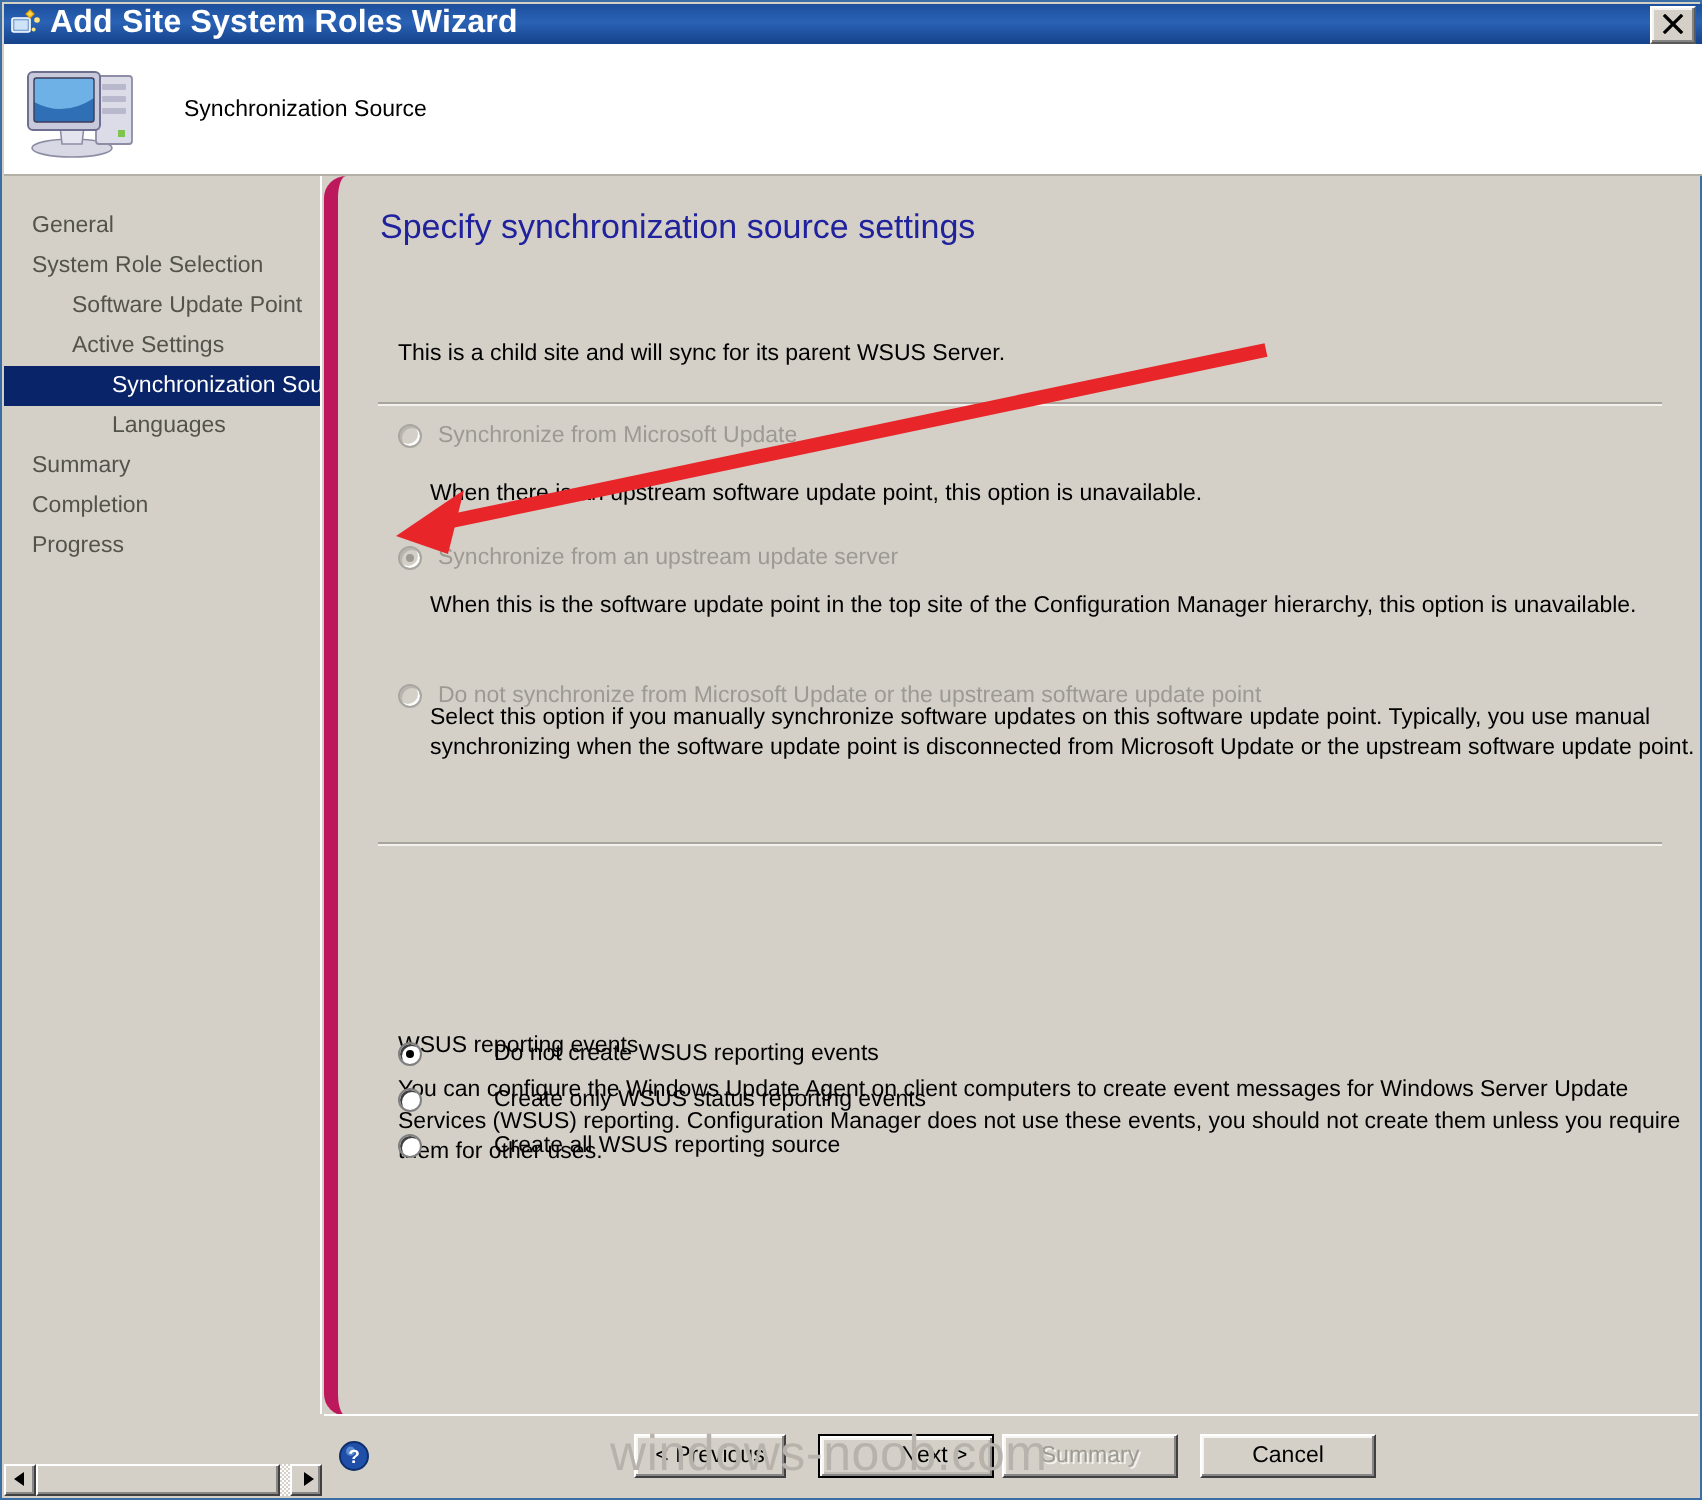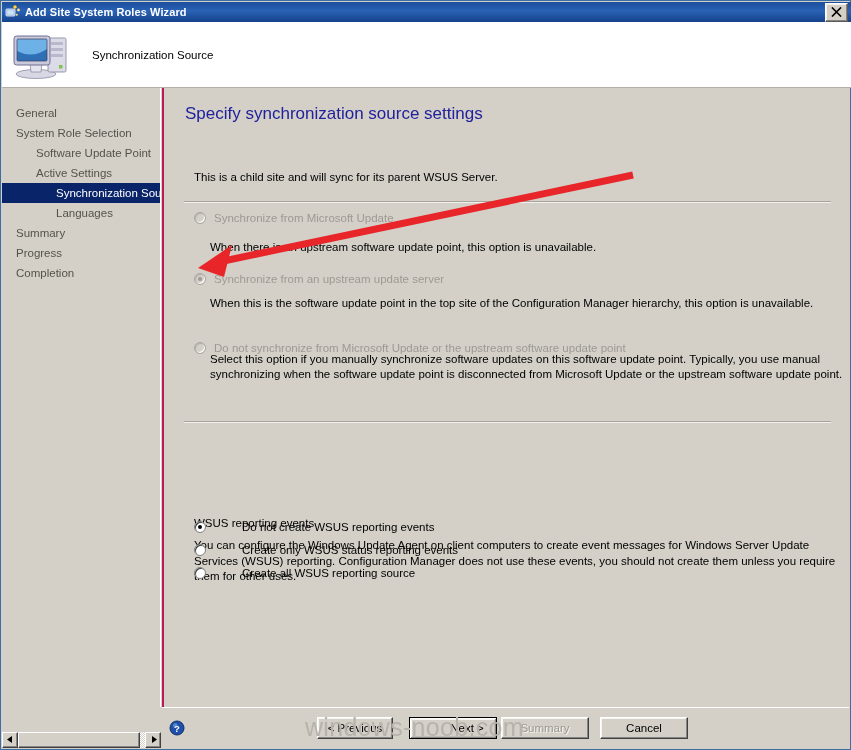--- a/index.html
+++ b/index.html
@@ -41,21 +41,21 @@
   }
   #titlebar .tb-icon {
     width: 16px; height: 16px;
     margin-left: 3px;
     margin-right: 4px;
     flex: none;
     position: relative;
   }
   #titlebar .tb-title {
     color: #ffffff;
-    font-size: 11px;
+    font-size: 16px;
     font-weight: bold;
     letter-spacing: 0.1px;
     white-space: nowrap;
   }
   #titlebar .tb-spacer { flex: 1 1 auto; }
   .tb-close {
     width: 21px; height: 17px;
     margin-right: 3px;
     background: #d4d0c8;
     border: 1px solid #ffffff;
@@ -119,23 +119,24 @@
     color: #ffffff;
     padding-right: 0;
   }
 
   #content {
     position: absolute;
     left: 161px; top: 87px;
     right: 1px;
     bottom: 41px;
     background: #d4d0c8;
-    border-left: 2px solid #be185d;
+    border-left: 7px solid #be185d;
     box-sizing: border-box;
     overflow: hidden;
+    border-radius: 11px;
   }
 
   .page-heading {
     position: absolute;
     left: 21px; top: 16px;
     font-size: 17px;
     color: #20219c;
     white-space: nowrap;
   }
 
@@ -383,22 +384,22 @@
   </div>
 
   <div id="sidebar">
     <div class="nav-item lvl1">General</div>
     <div class="nav-item lvl1">System Role Selection</div>
     <div class="nav-item lvl2">Software Update Point</div>
     <div class="nav-item lvl2">Active Settings</div>
     <div class="nav-item lvl3 current">Synchronization Source</div>
     <div class="nav-item lvl3">Languages</div>
     <div class="nav-item lvl1">Summary</div>
+    <div class="nav-item lvl1">Completion</div>
     <div class="nav-item lvl1">Progress</div>
-    <div class="nav-item lvl1">Completion</div>
   </div>
 
   <div id="content">
 
     <div class="page-heading">Specify synchronization source settings</div>
 
     <div class="intro-text">This is a child site and will sync for its parent WSUS Server.</div>
 
     <div class="hr-sep" id="sep1"></div>
 

